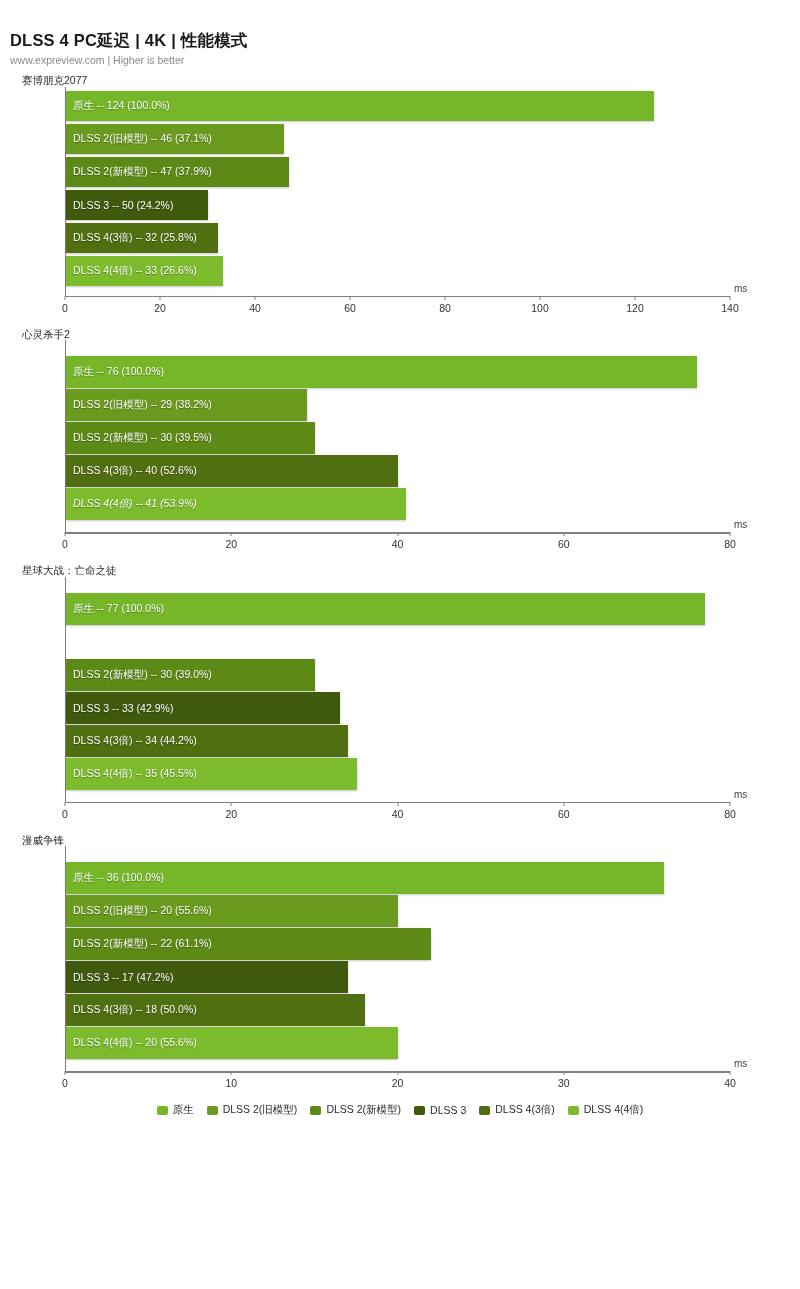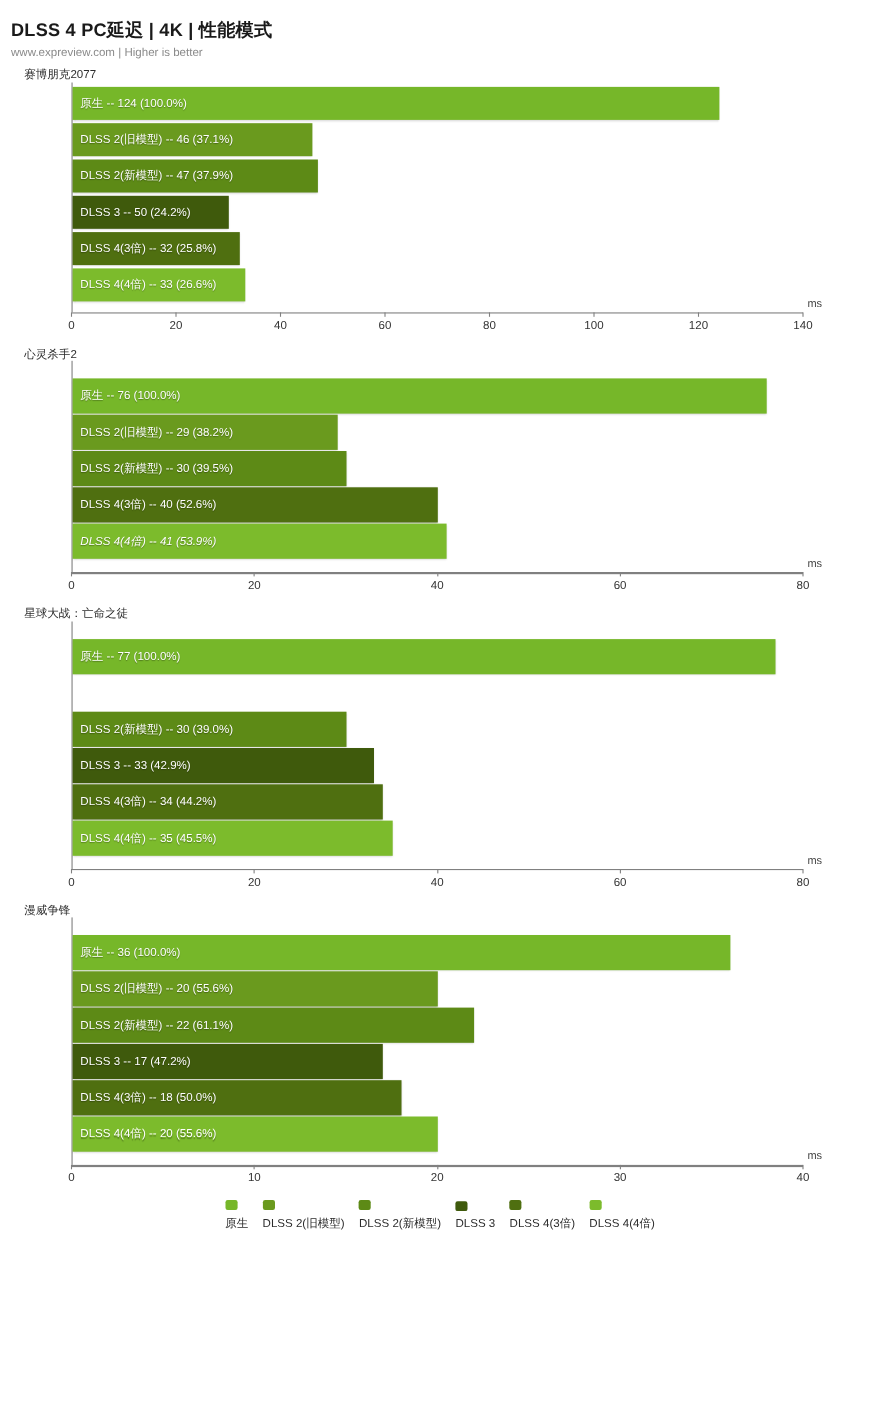--- a/index.html
+++ b/index.html
@@ -16,20 +16,21 @@
     overflow: hidden;
   }
   .page {
     position: relative;
     width: 800px;
     height: 1289px;
     padding: 0;
   }
   .header {
     padding: 18px 0 0 10px;
+    margin-top: 12px;
   }
   .title {
     font-size: 16.5px;
     font-weight: bold;
     color: #1a1a1a;
     letter-spacing: 0.2px;
     line-height: 1.3;
     white-space: nowrap;
   }
   .subtitle {
@@ -131,24 +132,23 @@
 
   .legend {
     display: flex;
     align-items: center;
     justify-content: center;
     gap: 13px;
     margin-top: 6px;
   }
   .legend-item {
     display: flex;
-    align-items: flex-start;
+    align-items: center;
     gap: 5px;
     white-space: nowrap;
-    flex-direction: column;
   }
   .legend-swatch {
     width: 11px;
     height: 9px;
     border-radius: 2px;
     display: inline-block;
   }
   .legend-text {
     font-size: 10.5px;
     color: #2b2b2b;

